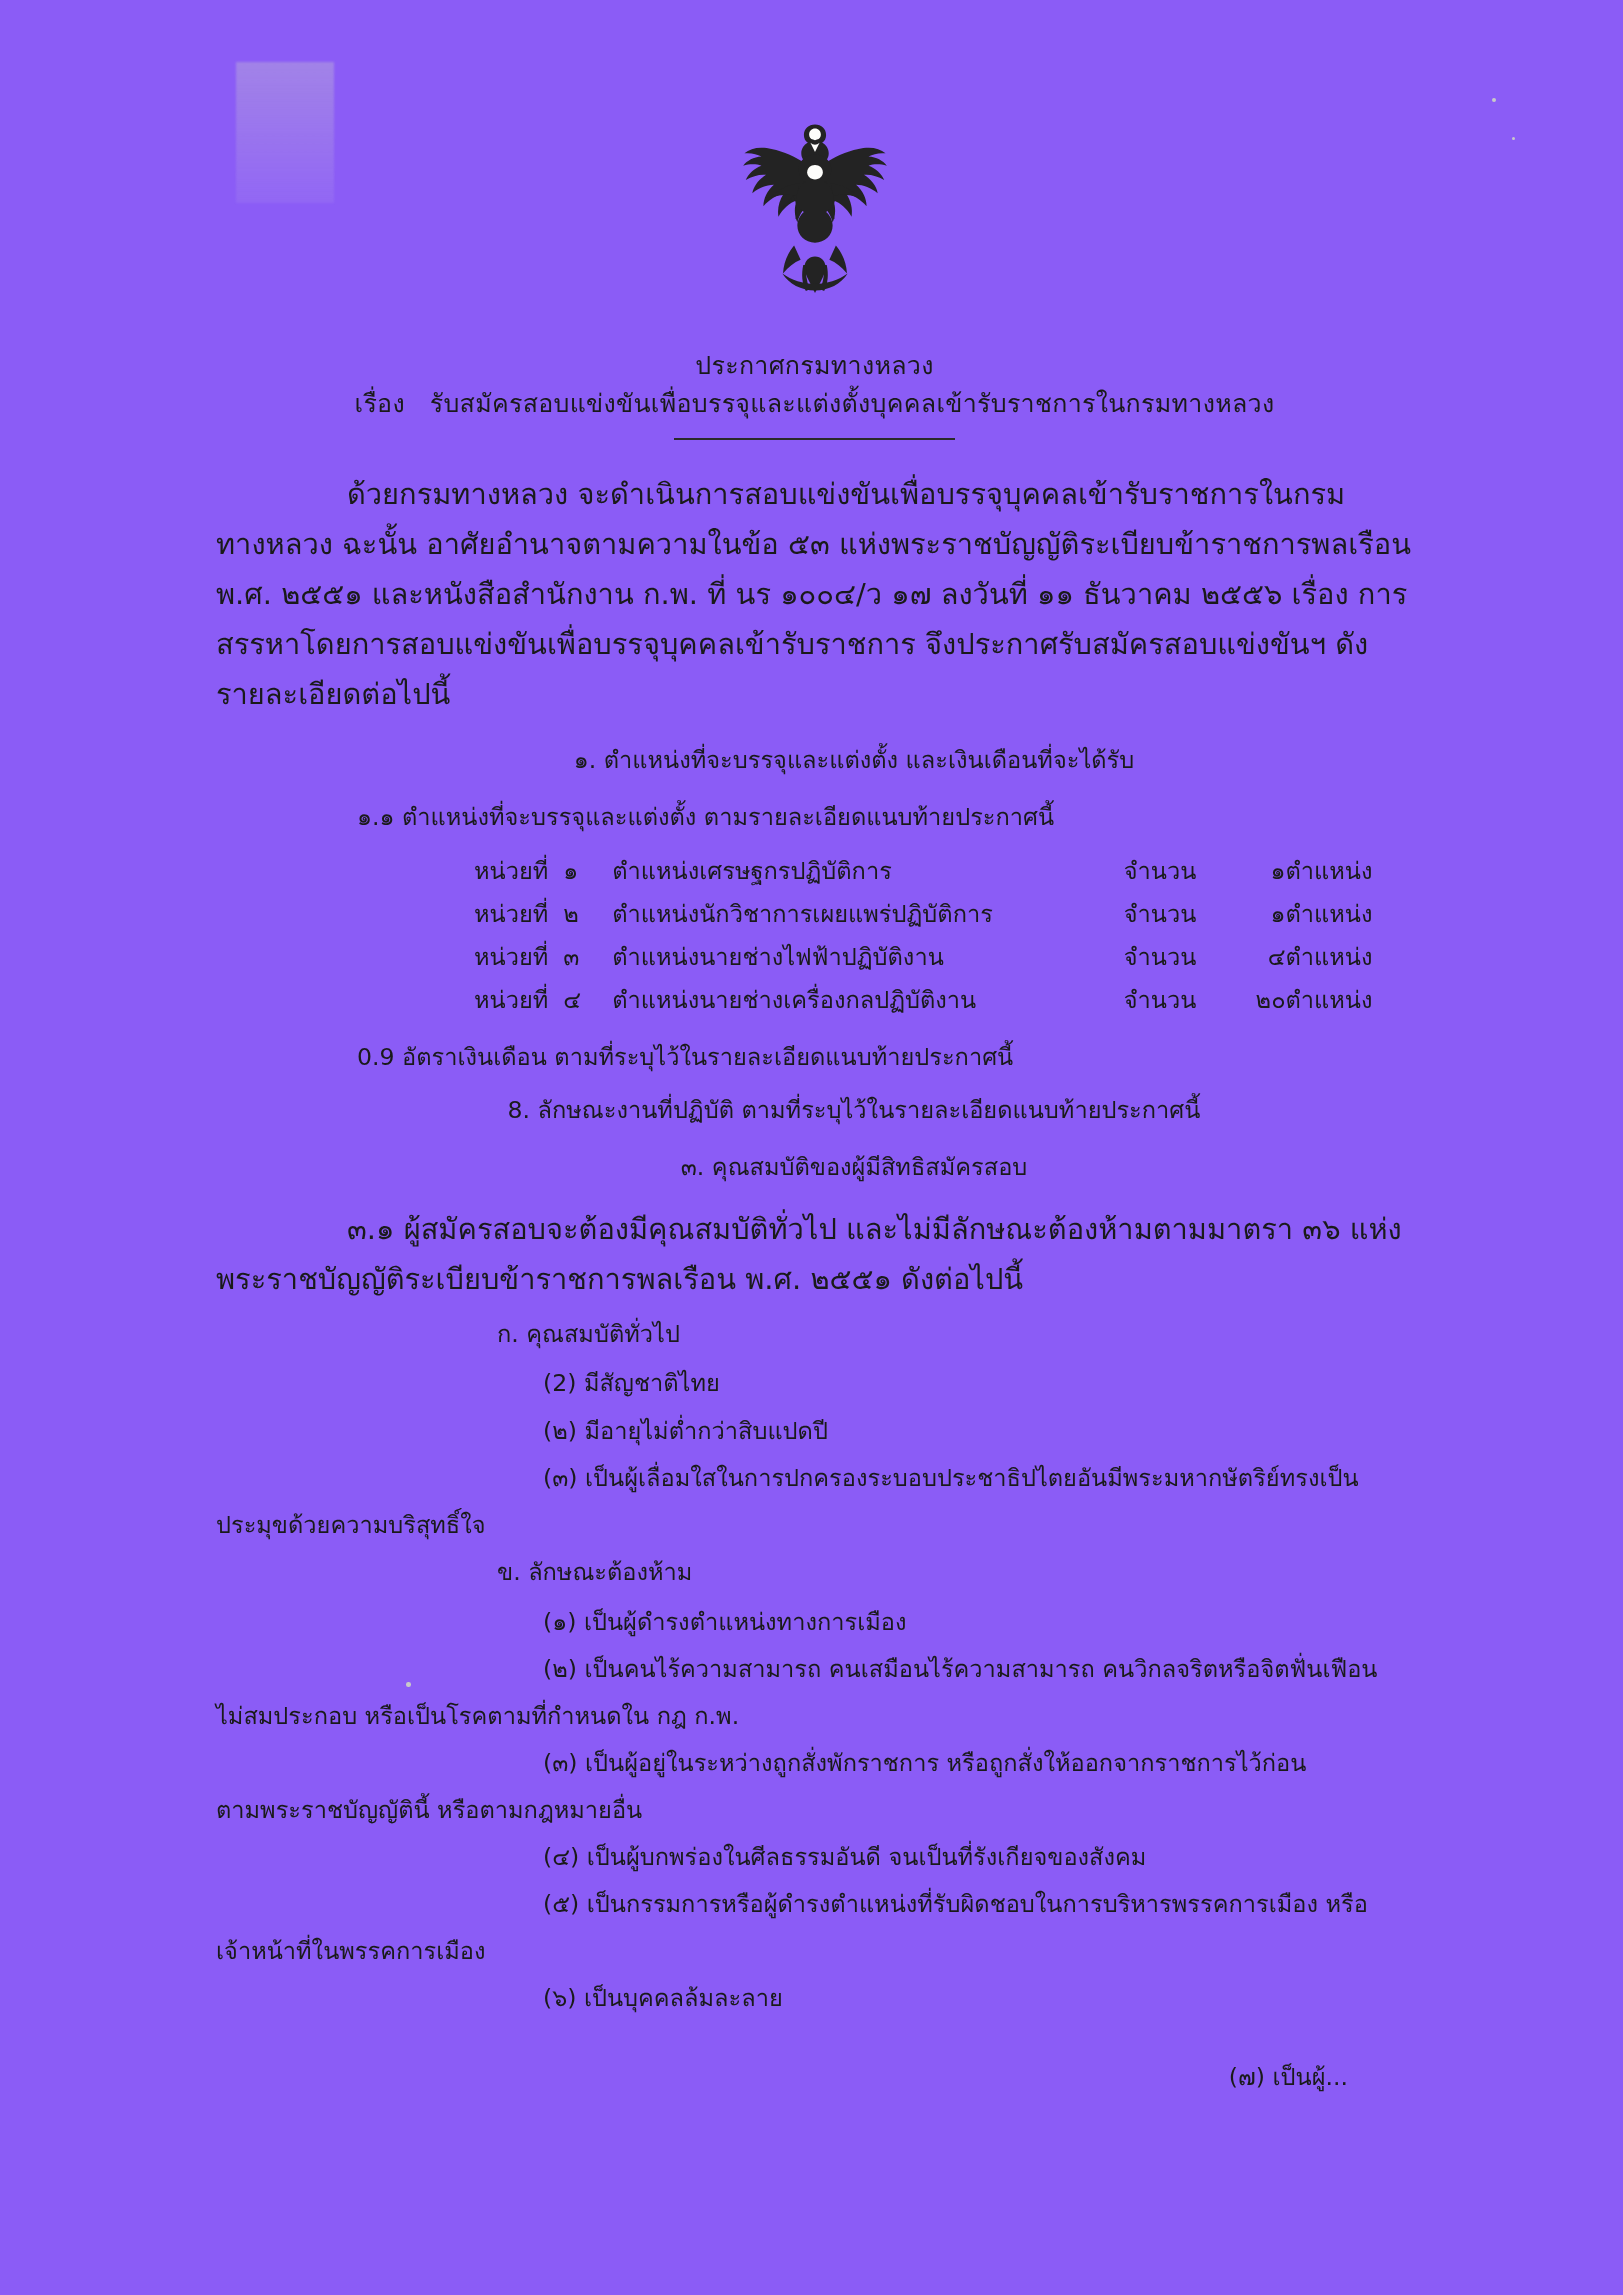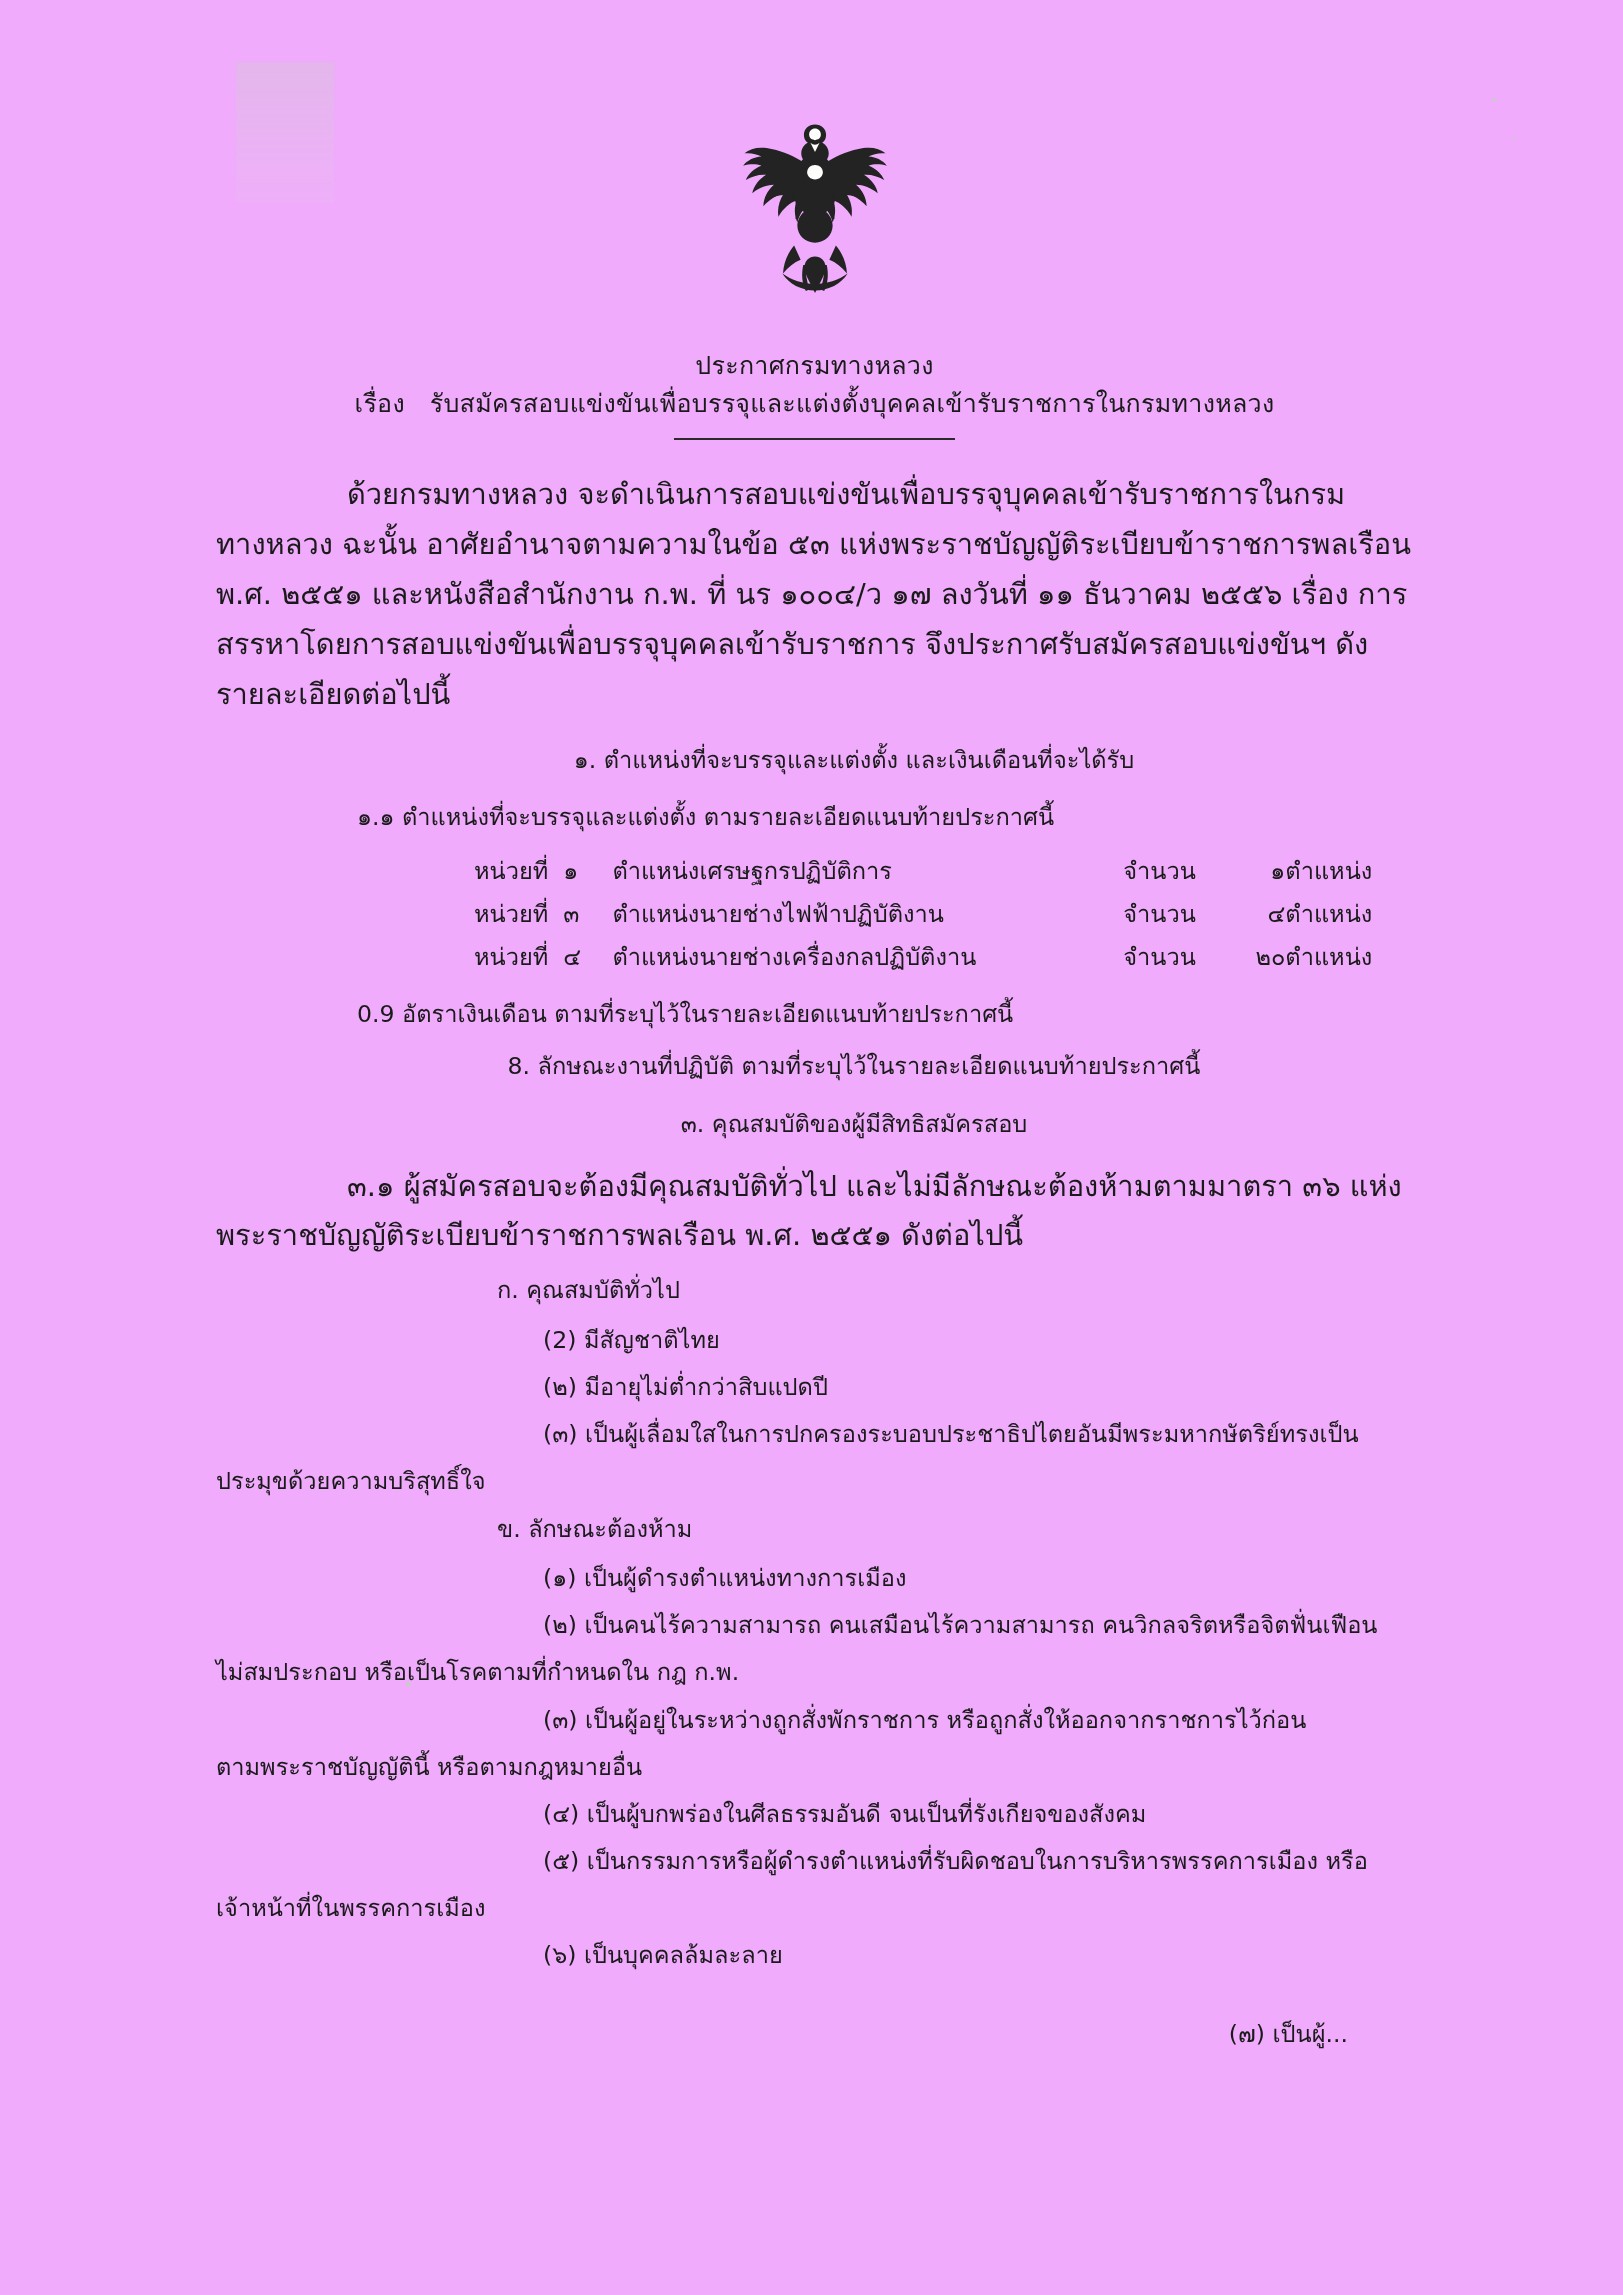--- a/index.html
+++ b/index.html
@@ -4,21 +4,21 @@
 <style>
   html, body {
     margin: 0;
     padding: 0;
     background: #ffffff;
   }
   .page {
     position: relative;
     width: 1623px;
     height: 2295px;
-    background: #f0abfc;
+    background: #8b5cf6;
     font-family: "DejaVu Sans", "Liberation Sans", sans-serif;
     color: #1a1a1a;
     overflow: hidden;
   }
   
   .scan-smudge-left {
     position: absolute;
     left: 236px;
     top: 62px;
     width: 98px;
@@ -160,20 +160,27 @@
 
     <div class="lvl1">๑. ตำแหน่งที่จะบรรจุและแต่งตั้ง และเงินเดือนที่จะได้รับ</div>
 
     <div class="lvl2">๑.๑ ตำแหน่งที่จะบรรจุและแต่งตั้ง  ตามรายละเอียดแนบท้ายประกาศนี้</div>
 
     <table class="units">
       <tbody>
         <tr>
           <td class="c-unit">หน่วยที่  ๑</td>
           <td class="c-pos">ตำแหน่งเศรษฐกรปฏิบัติการ</td>
+          <td class="c-lab">จำนวน</td>
+          <td class="c-num">๑</td>
+          <td class="c-suf">ตำแหน่ง</td>
+        </tr>
+        <tr>
+          <td class="c-unit">หน่วยที่  ๒</td>
+          <td class="c-pos">ตำแหน่งนักวิชาการเผยแพร่ปฏิบัติการ</td>
           <td class="c-lab">จำนวน</td>
           <td class="c-num">๑</td>
           <td class="c-suf">ตำแหน่ง</td>
         </tr>
         <tr>
           <td class="c-unit">หน่วยที่  ๓</td>
           <td class="c-pos">ตำแหน่งนายช่างไฟฟ้าปฏิบัติงาน</td>
           <td class="c-lab">จำนวน</td>
           <td class="c-num">๔</td>
           <td class="c-suf">ตำแหน่ง</td>

